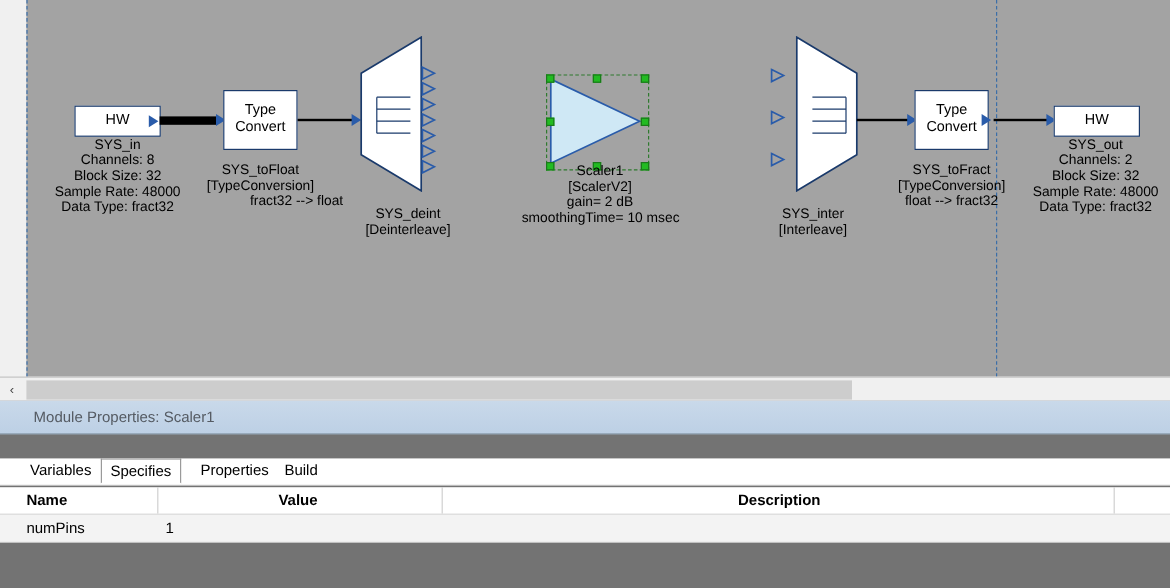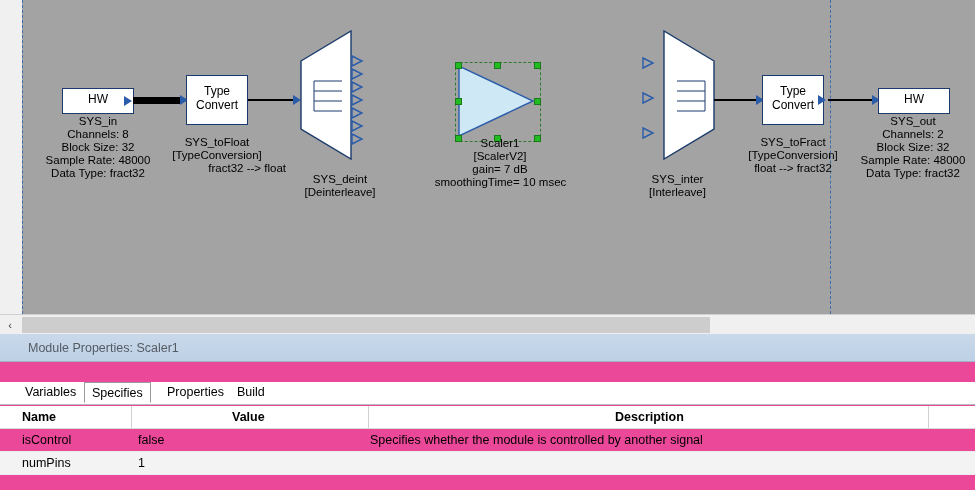--- a/index.html
+++ b/index.html
@@ -136,21 +136,21 @@
     width: 688px; height: 16px;
     background: #cdcdcd;
   }
 
   
   .props {
     position: absolute;
     left: 0; top: 334px;
     width: 975px;
     height: 156px;
-    background: #ec4899;
+    background: #737373;
   }
   .props-title {
     position: absolute;
     left: 0; top: 0;
     width: 975px;
     height: 28px;
     line-height: 28px;
     padding-left: 28px;
     box-sizing: border-box;
     background: linear-gradient(to bottom, #c9d9ea, #bdd0e5);
@@ -296,21 +296,21 @@
       <div class="handle" style="left:455px; top:62px;"></div>
       <div class="handle" style="left:494px; top:62px;"></div>
       <div class="handle" style="left:534px; top:62px;"></div>
       <div class="handle" style="left:455px; top:98px;"></div>
       <div class="handle" style="left:534px; top:98px;"></div>
       <div class="handle" style="left:455px; top:135px;"></div>
       <div class="handle" style="left:494px; top:135px;"></div>
       <div class="handle" style="left:534px; top:135px;"></div>
       <div class="caption" style="left:420px; top:137px; width:160px;">Scaler1</div>
       <div class="caption" style="left:420px; top:150px; width:160px;">[ScalerV2]</div>
-      <div class="caption" style="left:420px; top:163px; width:160px;">gain= 7 dB</div>
+      <div class="caption" style="left:420px; top:163px; width:160px;">gain= 2 dB</div>
       <div class="caption" style="left:413px; top:176px; width:175px;">smoothingTime= 10 msec</div>
     </div>
 
     <div class="blk">
       <svg width="90" height="130" style="position:absolute; left:633px; top:30px;">
         <polygon points="81,31 31,1 31,129 81,99" fill="#ffffff" stroke="#1a3a6b" stroke-width="1.4"></polygon>
         <line x1="44" y1="51" x2="72" y2="51" stroke="#1a3a6b" stroke-width="1"></line>
         <line x1="44" y1="61" x2="72" y2="61" stroke="#1a3a6b" stroke-width="1"></line>
         <line x1="44" y1="71" x2="72" y2="71" stroke="#1a3a6b" stroke-width="1"></line>
         <line x1="44" y1="81" x2="72" y2="81" stroke="#1a3a6b" stroke-width="1"></line>
@@ -373,25 +373,20 @@
 
       <div class="thead">
         <div class="th" style="left:22px;">Name</div>
         <div class="th" style="left:232px;">Value</div>
         <div class="th" style="left:615px;">Description</div>
         <div class="col-sep" style="left:131px;"></div>
         <div class="col-sep" style="left:368px;"></div>
         <div class="col-sep" style="left:928px;"></div>
       </div>
 
-      <div class="row">
-        <div class="cell c-name">isControl</div>
-        <div class="cell c-val">false</div>
-        <div class="cell c-desc">Specifies whether the module is controlled by another signal</div>
-      </div>
 
       <div class="row alt">
         <div class="cell c-name">numPins</div>
         <div class="cell c-val">1</div>
       </div>
 
     </div>
   </div>
 
 </div>

